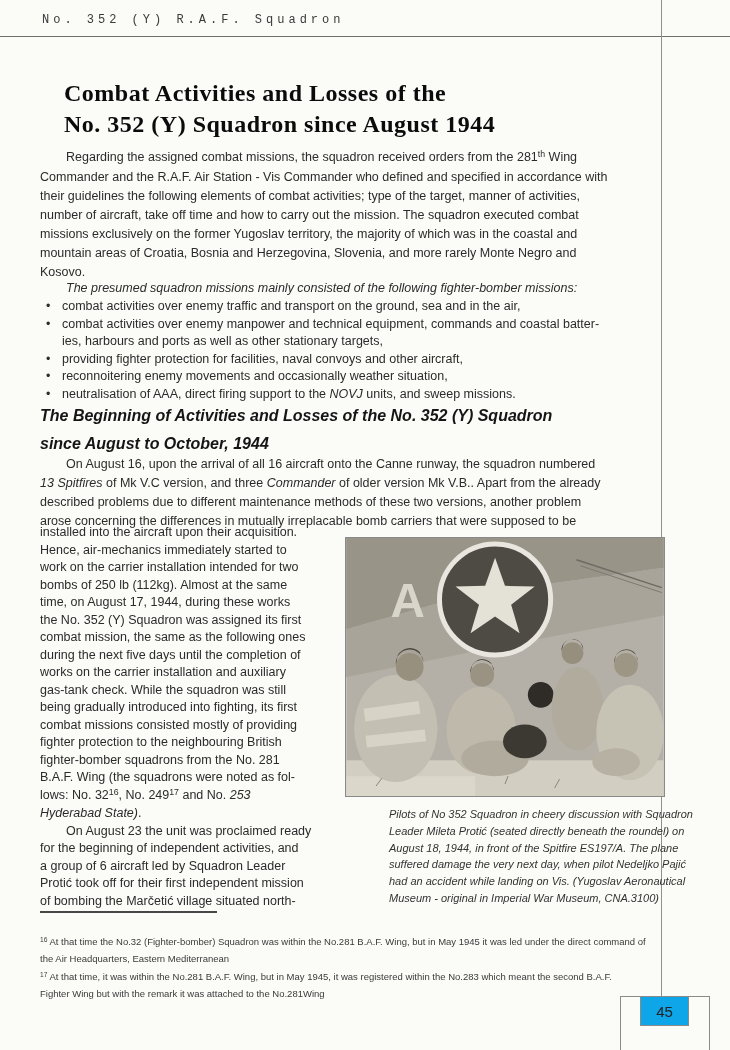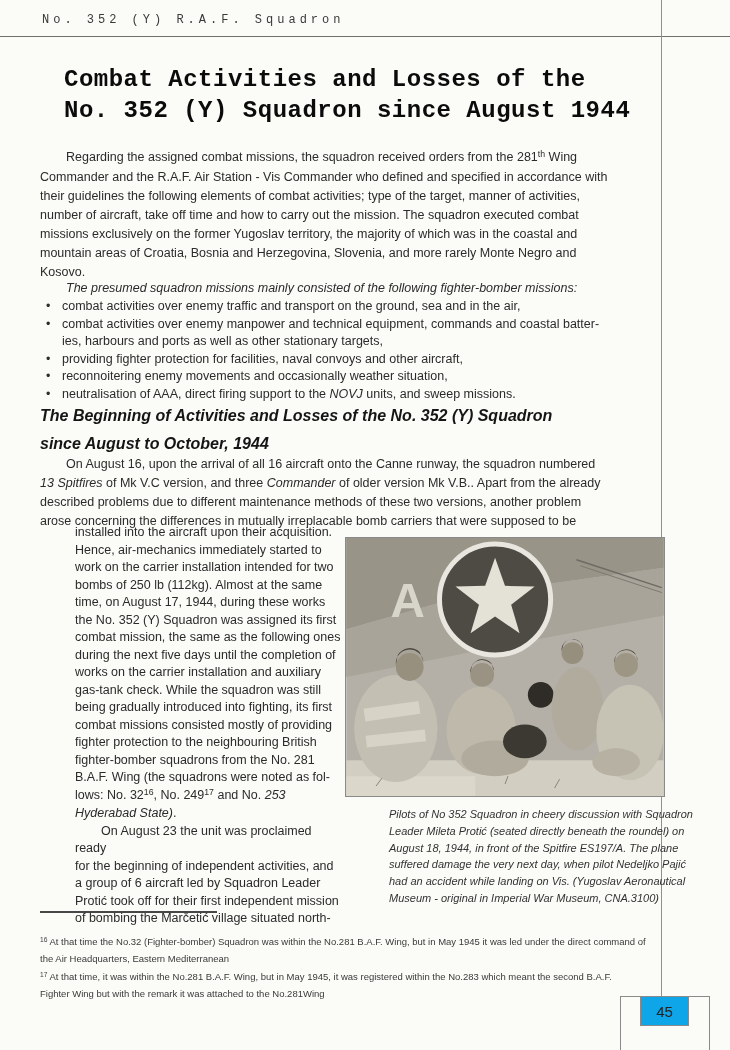--- a/index.html
+++ b/index.html
@@ -16,22 +16,22 @@
     position:absolute;left:42px;top:13px;
     font-family:"Liberation Mono", monospace;
     font-size:12px;letter-spacing:4px;color:#3a3a3a;
     white-space:nowrap;
   }
   .head-rule{position:absolute;left:0;top:36px;width:730px;height:1px;background:#6f6f6f;}
   .v-rule{position:absolute;left:661px;top:0;width:1px;height:996px;background:#909090;}
 
   
   .title{
-    position:absolute;left:64px;top:64px;margin:0;
-    font-family:Liberation Mono, monospace;
+    position:absolute;left:64px;top:78px;margin:0;
+    font-family:Liberation Serif, serif;
     font-weight:700;font-size:24px;line-height:31px;
     color:#0b0b0b;letter-spacing:.5px;
   }
   .title span{display:block;white-space:nowrap;}
 
   
   .para{
     position:absolute;
     font-size:12.5px;line-height:19px;
     white-space:pre-line;
@@ -49,21 +49,21 @@
     position:absolute;left:40px;top:402px;margin:0;
     font-size:16px;line-height:28px;font-weight:700;font-style:italic;
     color:#151515;
   }
   .subhead span{display:block;white-space:nowrap;}
 
   .p2{left:40px;top:455px;width:650px;}
 
   .leftcol{position:absolute;left:40px;top:524px;width:306px;}
   .colpara{
-    font-size:12.5px;line-height:17.5px;white-space:pre-line;color:#2b2b2b;margin-left:35px;
+    font-size:12.5px;line-height:17.5px;white-space:pre-line;color:#2b2b2b;
   }
 
   
   .photo{position:absolute;left:345px;top:537px;width:320px;height:260px;margin:0;z-index:2;}
   .photo svg{display:block;border:1px solid #8a8a8a;box-sizing:border-box;}
   .caption{
     position:absolute;left:345px;top:806px;width:322px;
     font-size:11px;line-height:16.8px;font-style:italic;
     white-space:pre-line;color:#333;margin-left:44px;
   }

